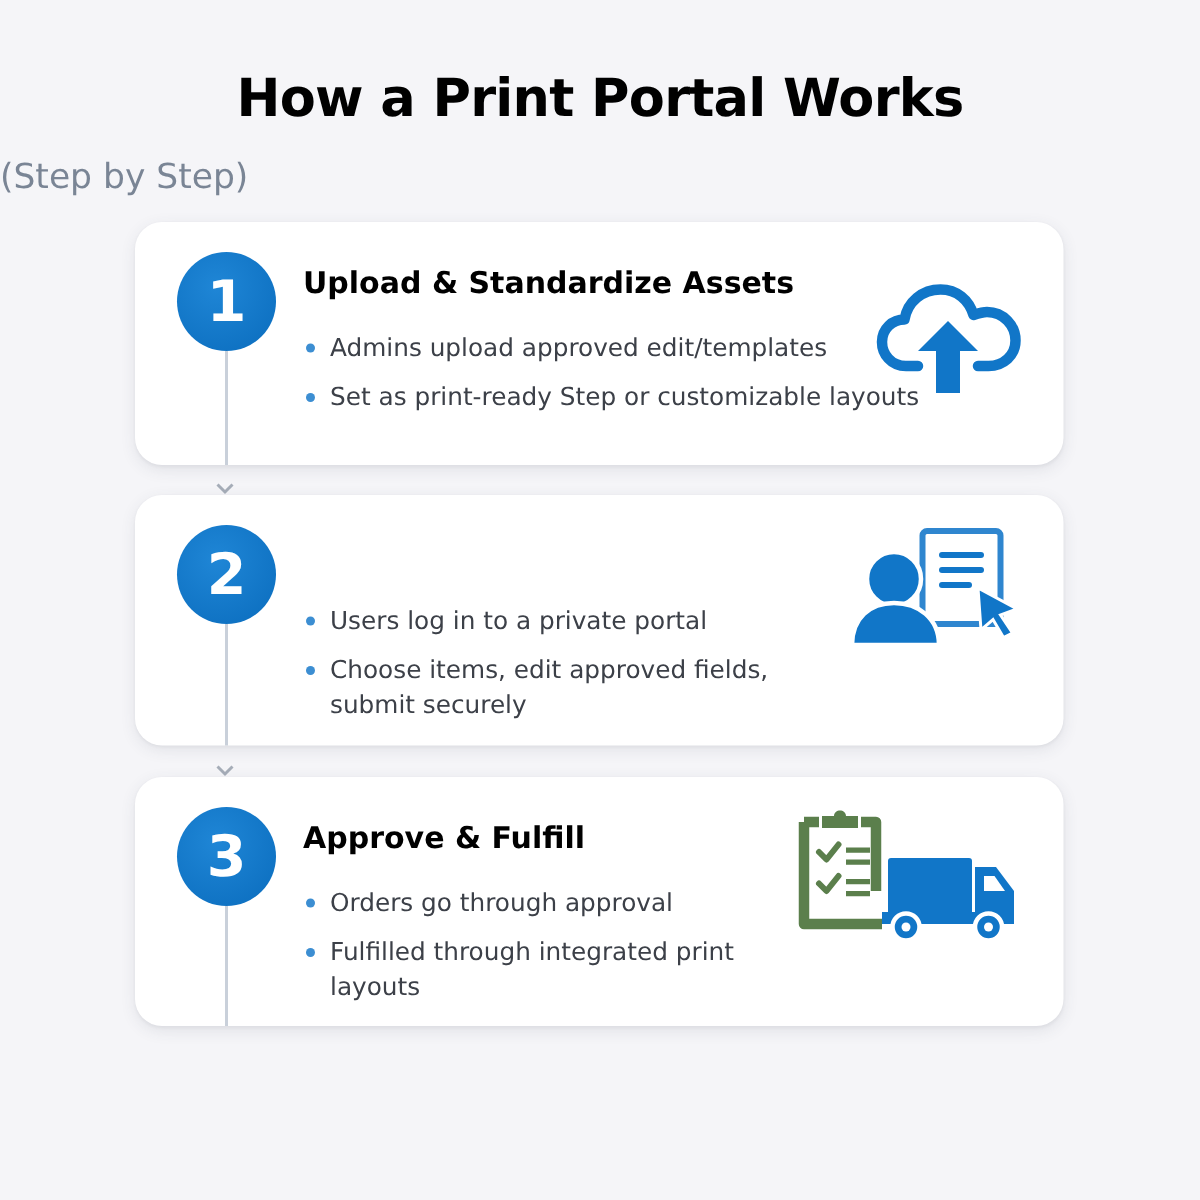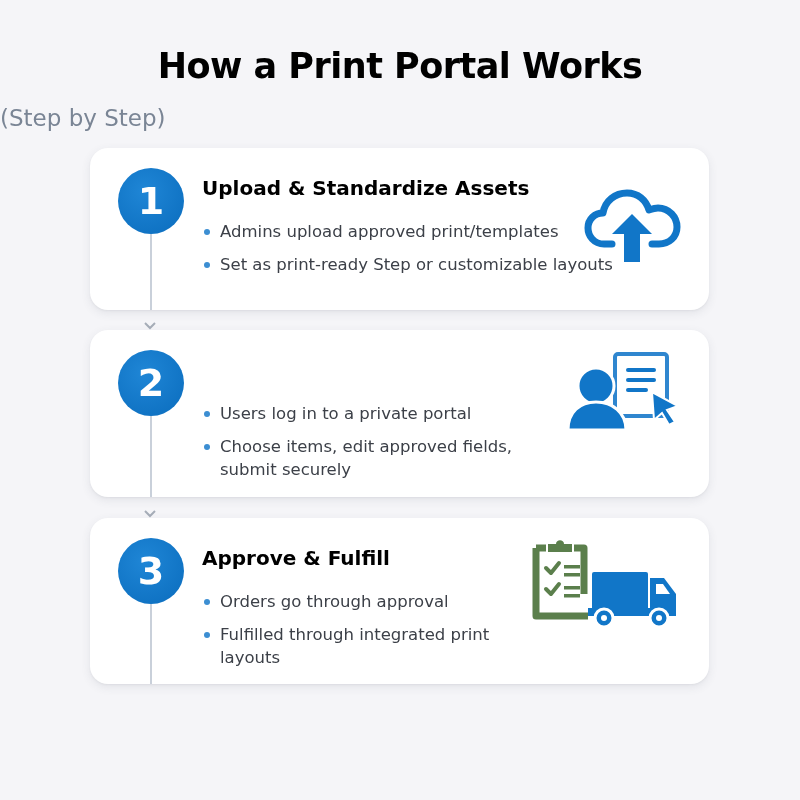--- a/index.html
+++ b/index.html
@@ -68,21 +68,21 @@
 <body>
 
 <div class="title">How a Print Portal Works</div>
 <div class="subtitle">(Step by Step)</div>
 
 <div class="card card1">
   <div class="vline"></div>
   <div class="badge">1</div>
   <div class="card-title">Upload &amp; Standardize Assets</div>
   <ul class="bullets">
-    <li>Admins upload approved print/templates</li>
+    <li>Admins upload approved edit/templates</li>
     <li>Set as print-ready Step or customizable layouts</li>
   </ul>
   <svg class="icon" viewBox="0 0 100 80">
     <path d="M30 58 H22 C12 58 6 50 6 42 C6 33 13 27 21 27 C23 15 33 7 45 7 C56 7 64 14 67 24 C70 23 73 22 76 22 C87 22 95 31 95 41 C95 51 87 58 77 58 H70" fill="none" stroke="#1176c8" stroke-width="7" stroke-linecap="round" stroke-linejoin="round"></path>
     <path d="M50 28 L70 48 H58 V76 H42 V48 H30 Z" fill="#1176c8"></path>
   </svg>
 </div>
 
 <svg class="chevron" style="top:322px" viewBox="0 0 12 8">
   <path d="M1 1 L6 6 L11 1" fill="none" stroke="#a6adb8" stroke-width="2"></path>

